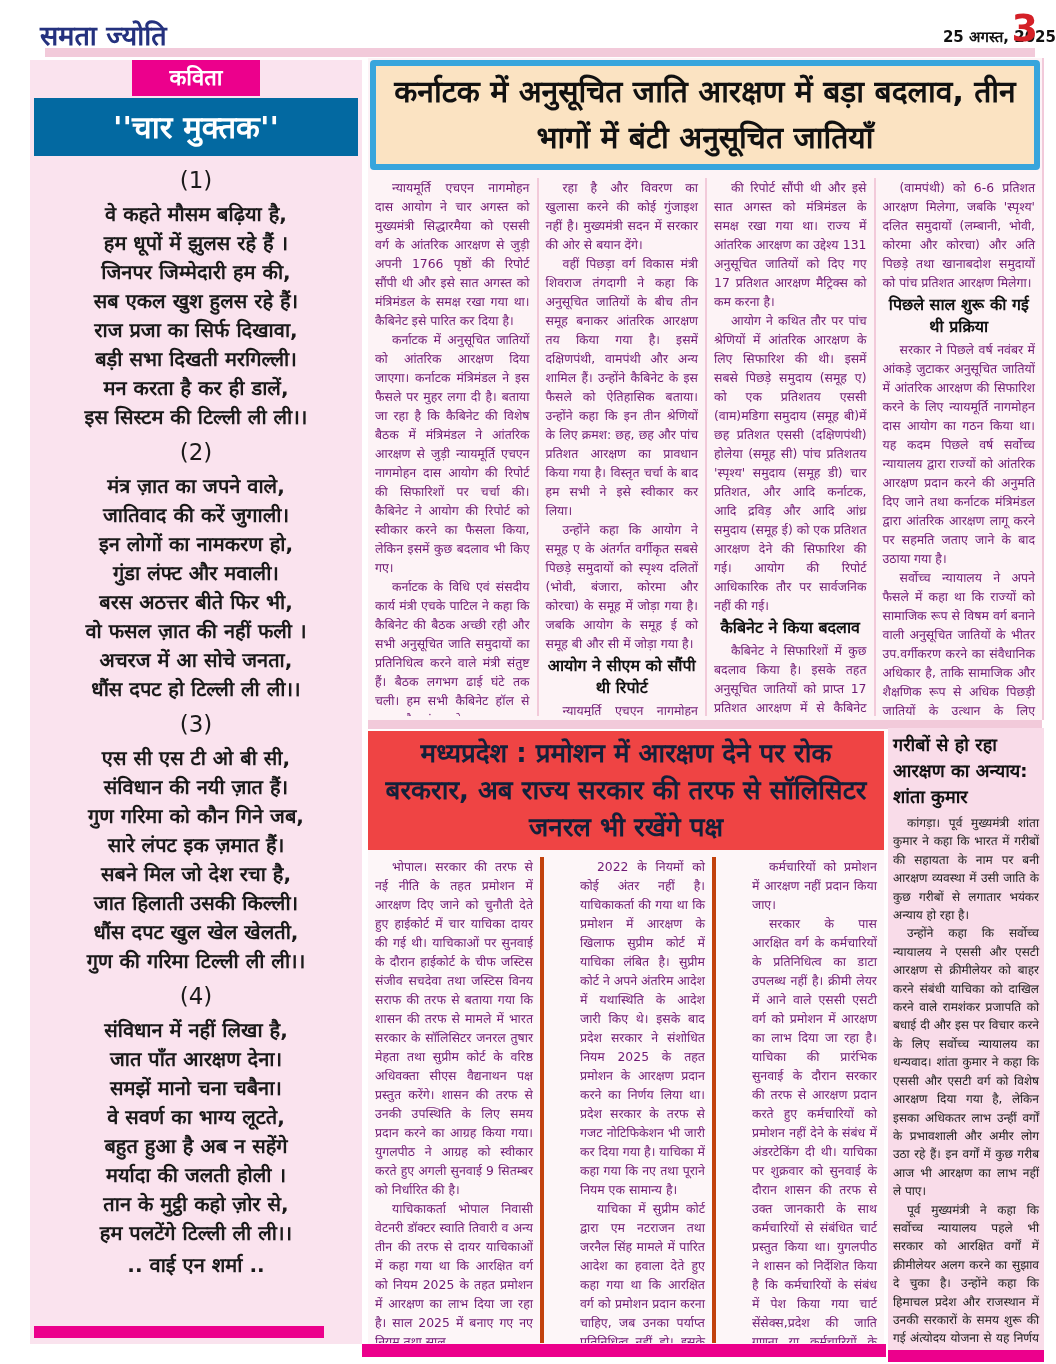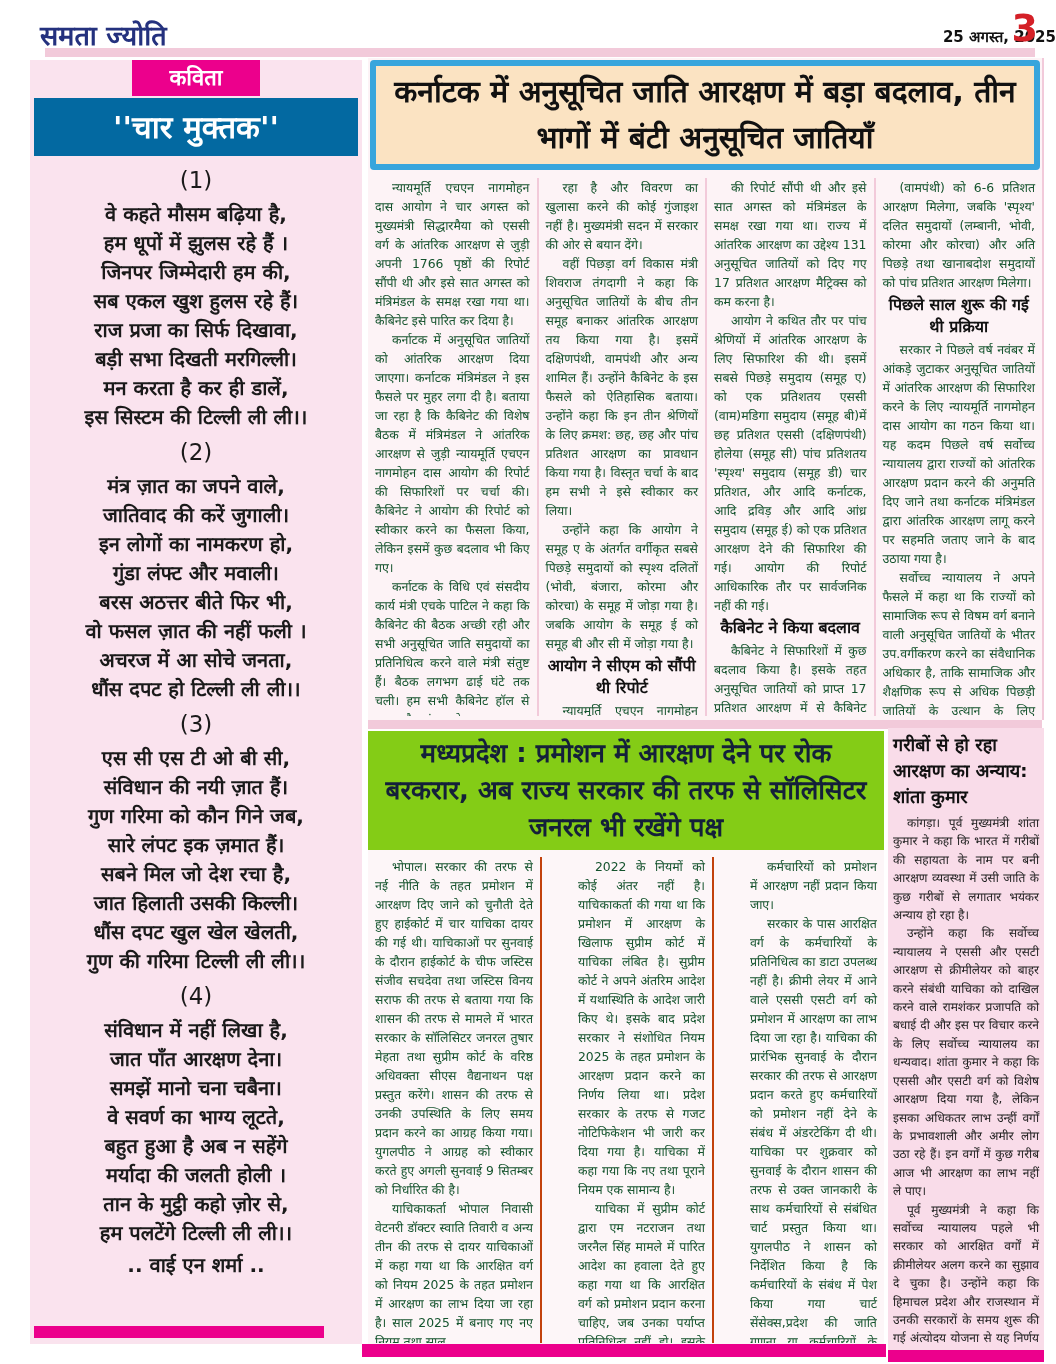--- a/index.html
+++ b/index.html
@@ -25,31 +25,31 @@
   .poem-bar{position:absolute;left:4px;bottom:6px;width:290px;height:12px;background:#ec008c;}
 
   
   .k-section{position:absolute;left:368px;top:58px;width:674px;background:#fdf3f6;height:662px;border-right:2px solid #f2cada;}
   .k-headline{box-sizing:border-box;margin:2px 2px 0 2px;border:6px solid #38a5dc;border-radius:4px;background:#fbe3c2;
     height:110px;display:flex;align-items:center;justify-content:center;text-align:center;
     font-size:30px;font-weight:bold;color:#111;line-height:46px;padding:0 12px;}
   .k-body{display:flex;margin-top:8px;height:538px;overflow:hidden;}
   .kcol{width:25%;box-sizing:border-box;padding:0 7px;overflow:hidden;}
   .kcol + .kcol{border-left:2px solid #f2cada;}
-  .para{margin:0;text-align:justify;text-indent:17px;font-size:12.4px;line-height:19px;color:#14532d;}
+  .para{margin:0;text-align:justify;text-indent:17px;font-size:12.4px;line-height:19px;color:#701a75;}
   .subhead{margin:2px 0;text-align:center;font-size:16px;font-weight:bold;line-height:22px;color:#111;text-indent:0;}
   .rule-mid{position:absolute;left:368px;top:720px;width:674px;height:9px;background:#f2cada;}
 
   
   .mp-section{position:absolute;left:368px;top:731px;width:516px;height:613px;background:#fdf6f8;overflow:hidden;}
-  .mp-headline{box-sizing:border-box;background:#84cc16;min-height:112px;display:flex;align-items:center;justify-content:center;
+  .mp-headline{box-sizing:border-box;background:#ef4444;min-height:112px;display:flex;align-items:center;justify-content:center;
     text-align:center;font-size:26px;font-weight:bold;color:#14203a;line-height:37px;padding:4px 8px;}
   .mp-body{display:flex;margin-top:7px;height:486px;overflow:hidden;}
   .mpcol{width:33.33%;box-sizing:border-box;padding:0 7px;overflow:hidden;}
-  .mpcol + .mpcol{border-left:2px solid #c2410c;padding-left:36px;}
+  .mpcol + .mpcol{border-left:4px solid #c2410c;padding-left:36px;}
   .mp-bar{position:absolute;left:362px;top:1344px;width:524px;height:13px;background:#ec008c;}
 
   
   .shanta-box{position:absolute;left:888px;top:728px;width:156px;height:622px;background:#f9dce9;overflow:hidden;box-sizing:border-box;padding:4px 5px;}
   .sh-head{font-size:18px;font-weight:bold;line-height:26px;color:#111;text-align:left;margin:0 0 4px 0;}
   .sh-para{margin:0;text-align:justify;text-indent:14px;font-size:12px;line-height:18.4px;color:#222;}
   .shanta-bar{position:absolute;left:888px;top:1350px;width:156px;height:12px;background:#ec008c;}
 </style>
 </head>
 <body>

